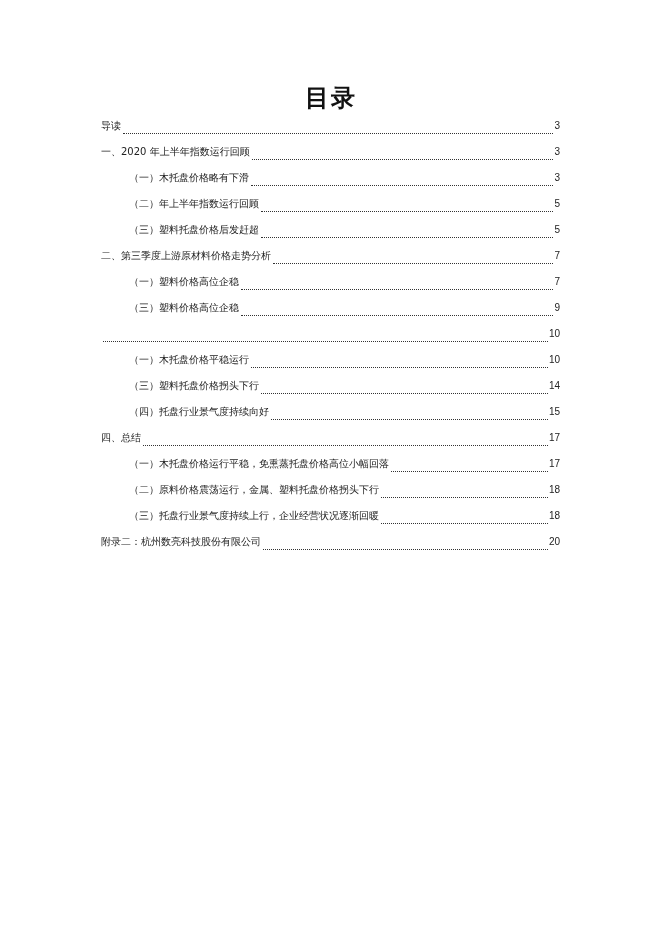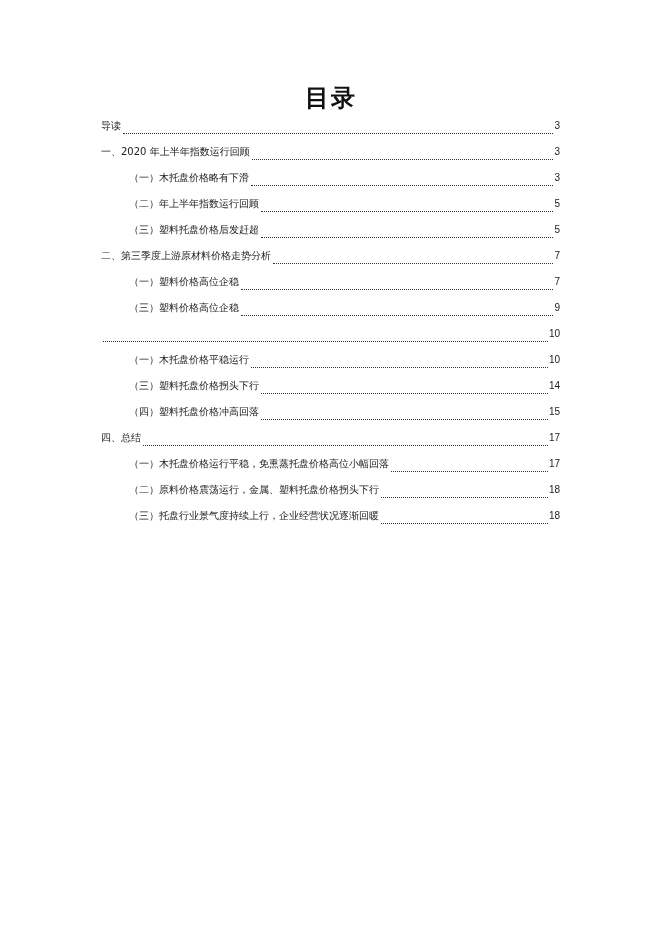--- a/index.html
+++ b/index.html
@@ -122,21 +122,21 @@
         <span class="label">（一）木托盘价格平稳运行</span>
         <span class="leader"></span>
         <span class="page-num">10</span>
       </div>
       <div class="toc-entry level-2">
         <span class="label">（三）塑料托盘价格拐头下行</span>
         <span class="leader"></span>
         <span class="page-num">14</span>
       </div>
       <div class="toc-entry level-2">
-        <span class="label">（四）塑料托盘价格冲高回落</span>
+        <span class="label">（四）托盘行业景气度持续向好</span>
         <span class="leader"></span>
         <span class="page-num">15</span>
       </div>
       <div class="toc-entry level-1">
         <span class="label">四、总结</span>
         <span class="leader"></span>
         <span class="page-num">17</span>
       </div>
       <div class="toc-entry level-2">
         <span class="label">（一）木托盘价格运行平稳，免熏蒸托盘价格高位小幅回落</span>
@@ -146,14 +146,19 @@
       <div class="toc-entry level-2">
         <span class="label">（二）原料价格震荡运行，金属、塑料托盘价格拐头下行</span>
         <span class="leader"></span>
         <span class="page-num">18</span>
       </div>
       <div class="toc-entry level-2">
         <span class="label">（三）托盘行业景气度持续上行，企业经营状况逐渐回暖</span>
         <span class="leader"></span>
         <span class="page-num">18</span>
       </div>
+      <div class="toc-entry level-1">
+        <span class="label">附录二：杭州数亮科技股份有限公司</span>
+        <span class="leader"></span>
+        <span class="page-num">20</span>
+      </div>
     </div>
 </div>
 
 </body></html>

